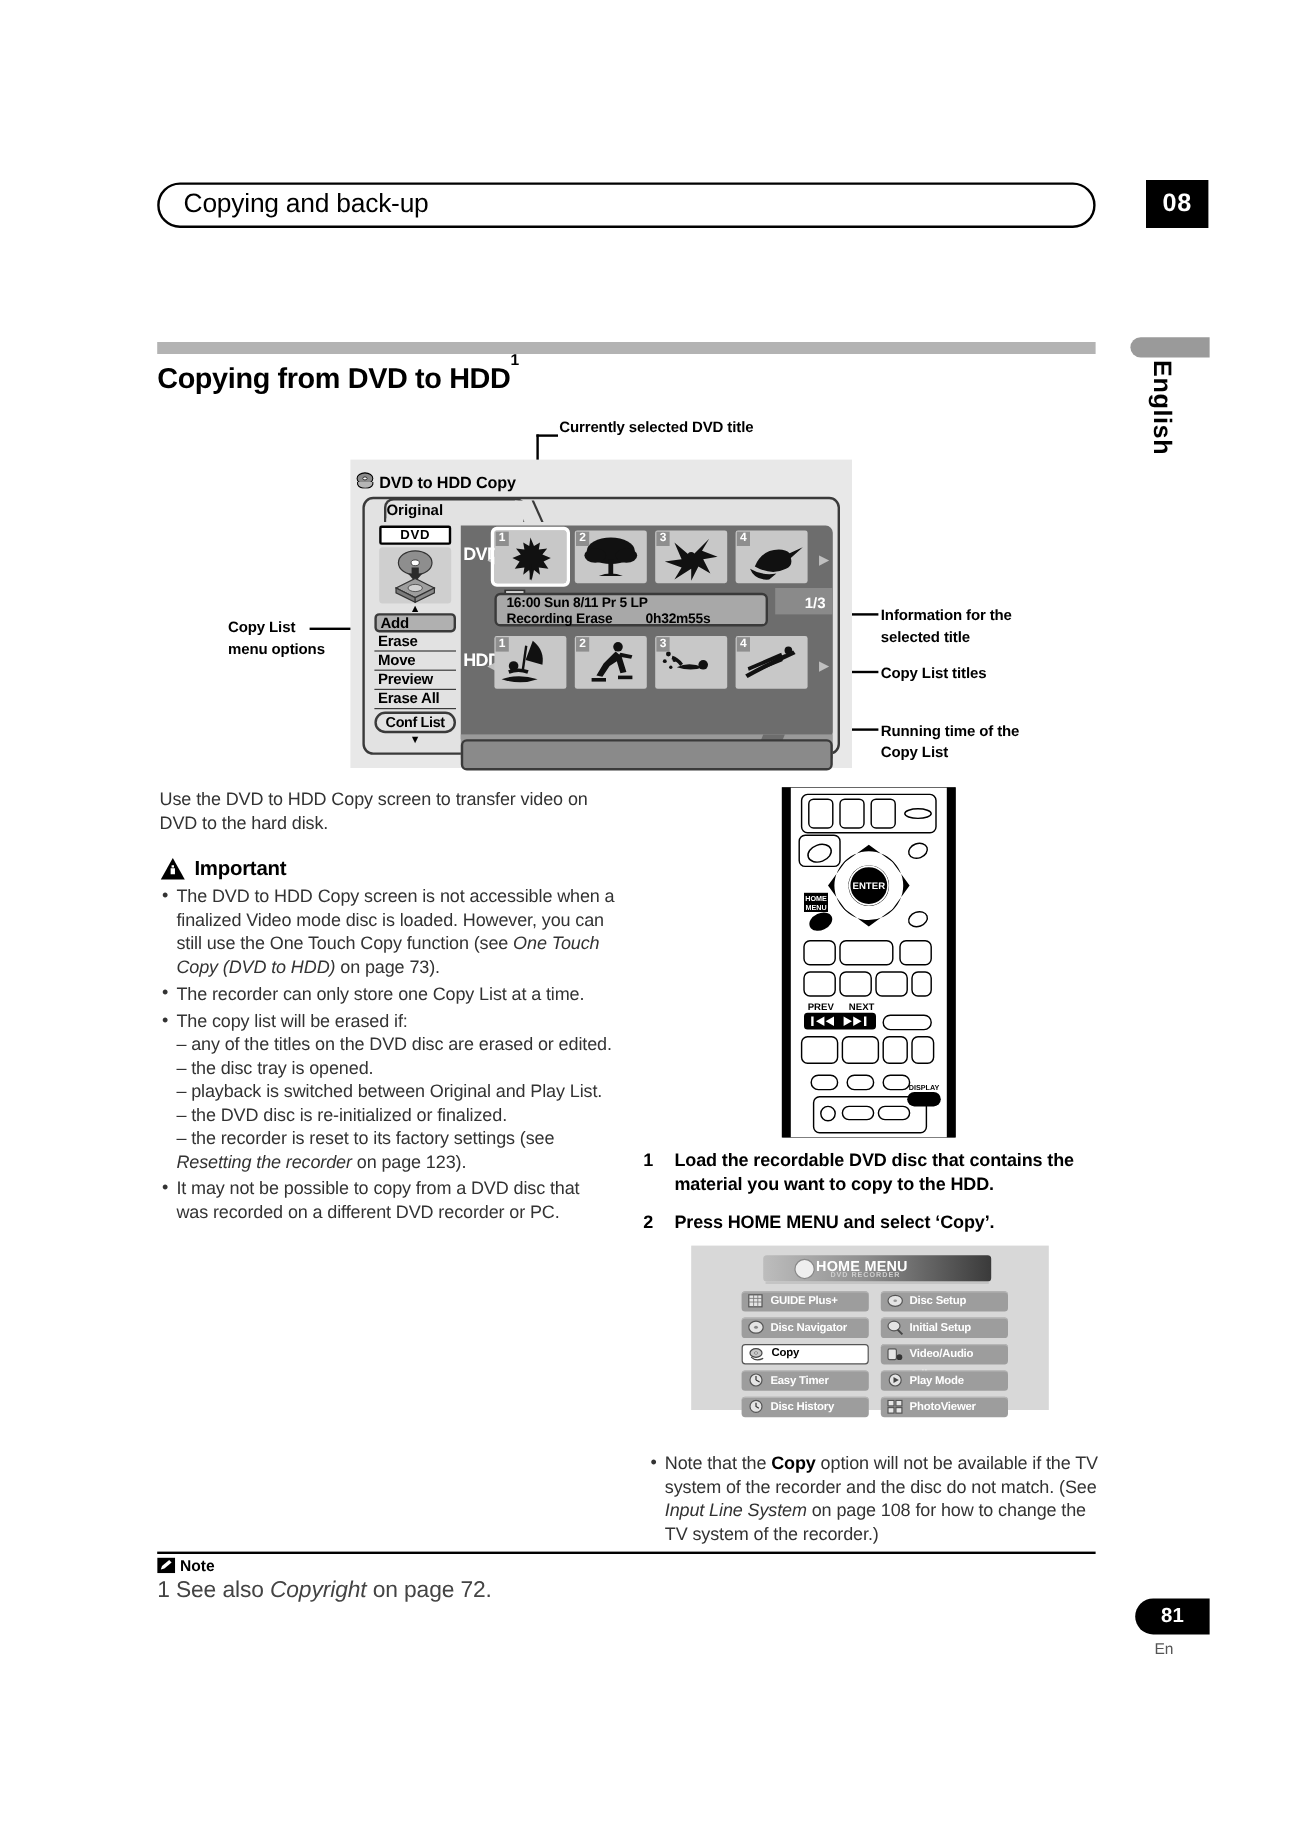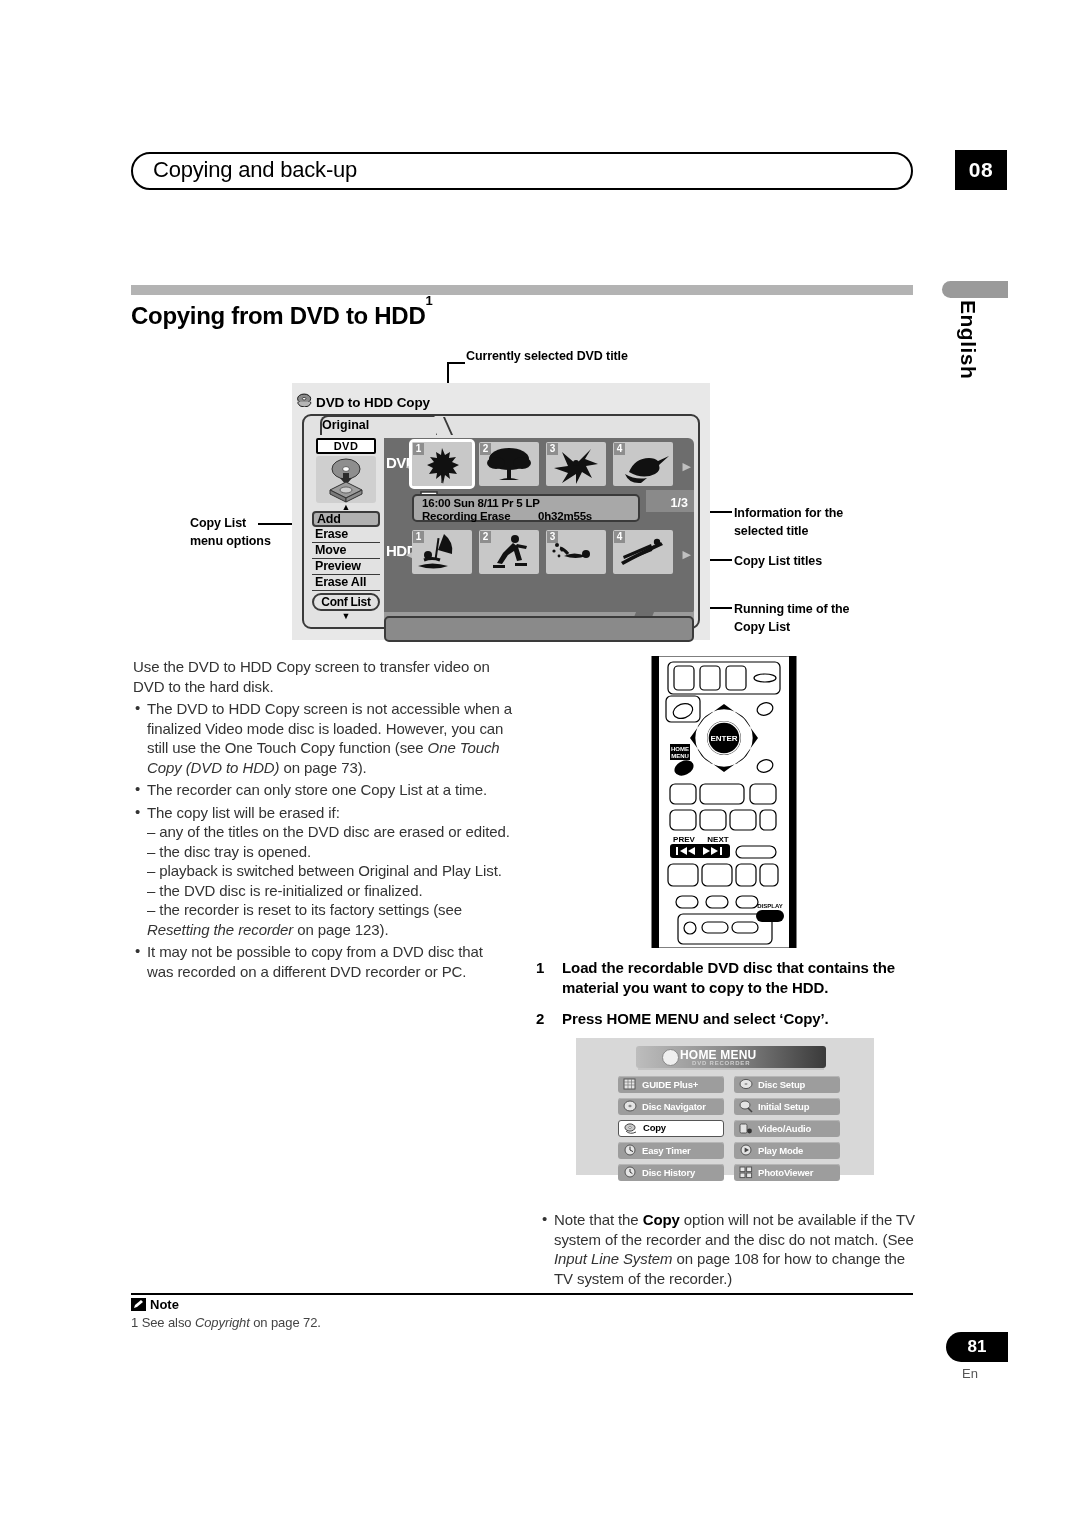--- a/index.html
+++ b/index.html
@@ -205,21 +205,21 @@
   }
   .hm-btn.sel{background:#fff;color:#000;border:1.5px solid #555;box-shadow:none;line-height:14px;}
   .hm-btn .gi{
     position:absolute;left:5px;top:2px;width:14px;height:13px;
   }
 
   
   .note-rule{position:absolute;left:131px;top:1293px;width:782px;height:2px;background:#000;}
   .note-hd{position:absolute;left:131px;top:1297px;display:flex;align-items:center;gap:4px;}
   .note-hd .t{font-size:13px;font-weight:bold;}
-  .note-body{position:absolute;left:131px;top:1315px;font-size:13px;color:#444;letter-spacing:-.1px;}
+  .note-body{position:absolute;left:131px;top:1315px;font-size:19px;color:#444;letter-spacing:-.1px;}
 
   .pagenum{
     position:absolute;left:946px;top:1332px;width:62px;height:30px;background:#000;
     color:#fff;font-size:17px;font-weight:bold;display:flex;align-items:center;justify-content:center;
     border-radius:15px 0 0 15px;
   }
   .pagelang{position:absolute;left:962px;top:1366px;font-size:13px;color:#555;}
 </style>
 </head>
 <body>
@@ -413,20 +413,27 @@
         </div>
       </div>
 
       <div class="blankbar"></div>
     </div>
   </div>
 
   <div class="col-left bodytext">
     <div>Use the DVD to HDD Copy screen to transfer video on DVD to the hard disk.</div>
 
+    <div class="important-hd">
+      <svg width="22" height="20" viewBox="0 0 22 20">
+        <path d="M11 1 L21 19 H1 Z" fill="#000"></path>
+        <path d="M10 7 h2 v2 h-2z M9.2 9.5 h3.6 v5 h-3.6z" fill="#fff"></path>
+      </svg>
+      <span class="t">Important</span>
+    </div>
 
     <ul class="bl">
       <li>The DVD to HDD Copy screen is not accessible when a finalized Video mode disc is loaded. However, you can still use the One Touch Copy function (see <span class="it">One Touch Copy (DVD to HDD)</span> on page 73).</li>
       <li>The recorder can only store one Copy List at a time.</li>
       <li>The copy list will be erased if:<br>– any of the titles on the DVD disc are erased or edited.<br>– the disc tray is opened.<br>– playback is switched between Original and Play List.<br>– the DVD disc is re-initialized or finalized.<br>– the recorder is reset to its factory settings (see <span class="it">Resetting the recorder</span> on page 123).</li>
       <li>It may not be possible to copy from a DVD disc that was recorded on a different DVD recorder or PC.</li>
     </ul>
   </div>
 
   <svg class="remote" viewBox="0 0 152 292">

